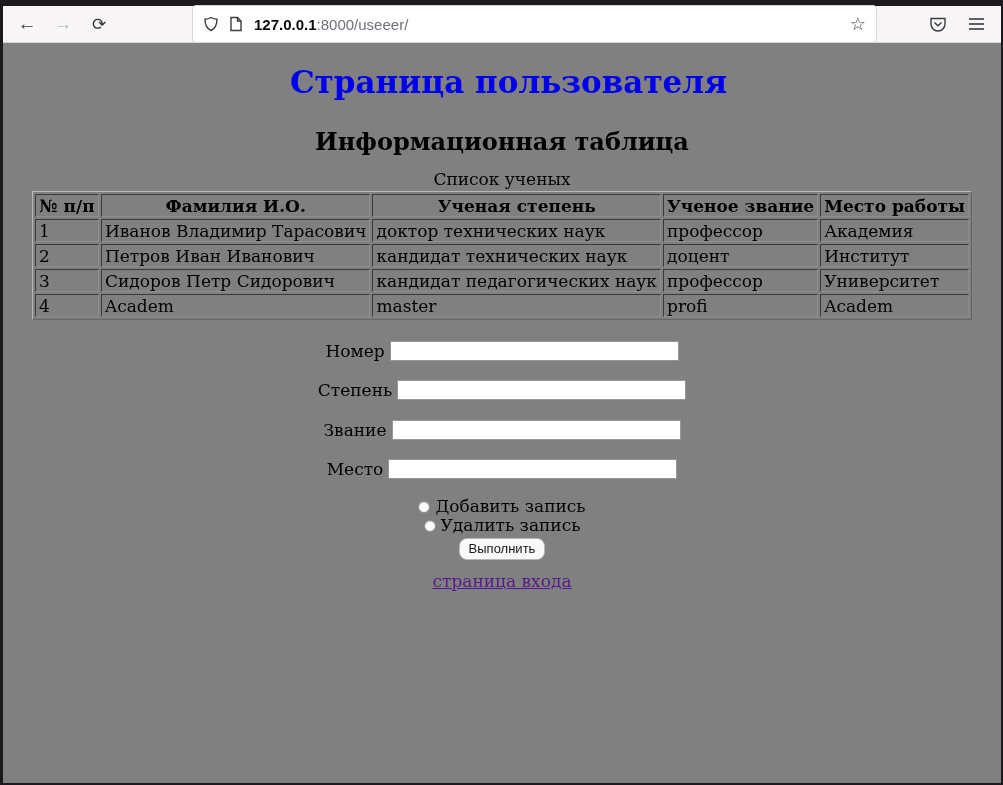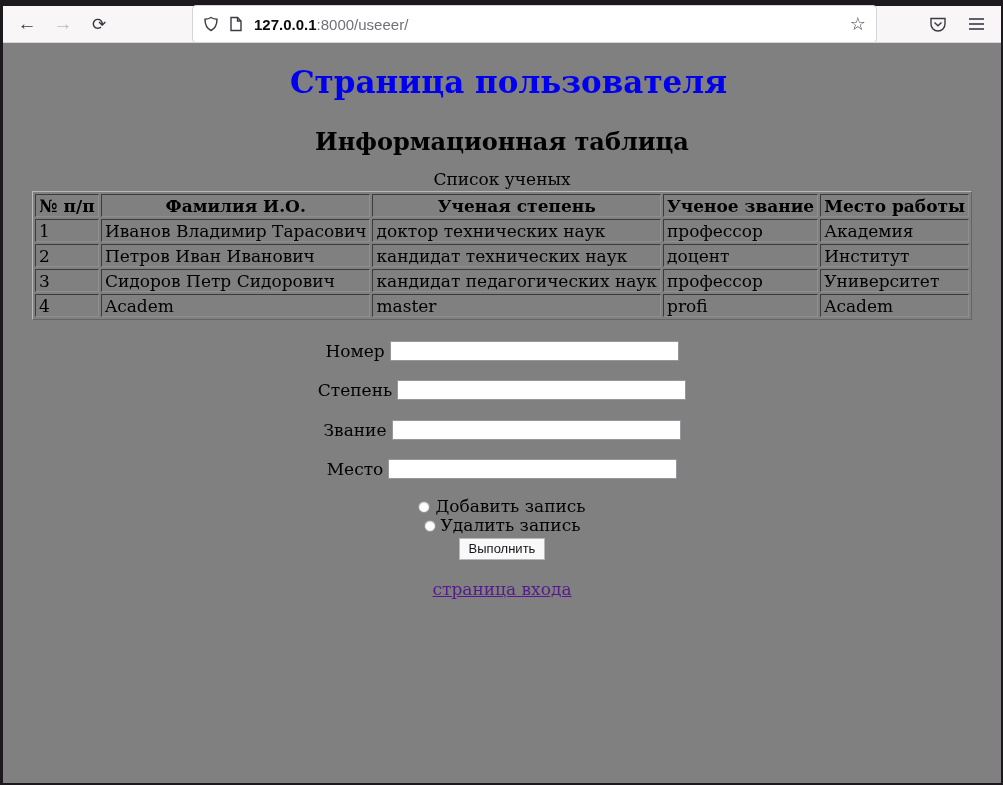--- a/index.html
+++ b/index.html
@@ -97,25 +97,25 @@
   .radio-dot {
     display:inline-block; width:12px; height:12px; box-sizing:border-box;
     border-radius:50%; background:#fdfdfd; border:1px solid #8c8c8c;
     margin-right:5px; vertical-align:-1px; cursor:pointer;
     box-shadow:inset 0 1px 1px rgba(0,0,0,0.15);
   }
 
   .submit-row { margin-top:3px; }
   .submit-btn {
     font-family:"Liberation Sans",sans-serif; font-size:13px; color:#15141a;
-    background:#f9f9f9; border:1px solid #b7b7b7; border-radius:0;
+    background:#f9f9f9; border:1px solid #b7b7b7; border-radius:8px;
     padding:2px 9px 3px 9px; cursor:pointer;
   }
 
-  .link-row { margin-top:19px; font-size:17px; }
+  .link-row { margin-top:11px; font-size:17px; }
   .login-link { color:var(--link-color,#551a8b); text-decoration:underline; cursor:pointer; }
 
   svg { display:block; }
 </style>
 </head>
 <body>
 
 <div class="window">
   <div class="browser">
 

